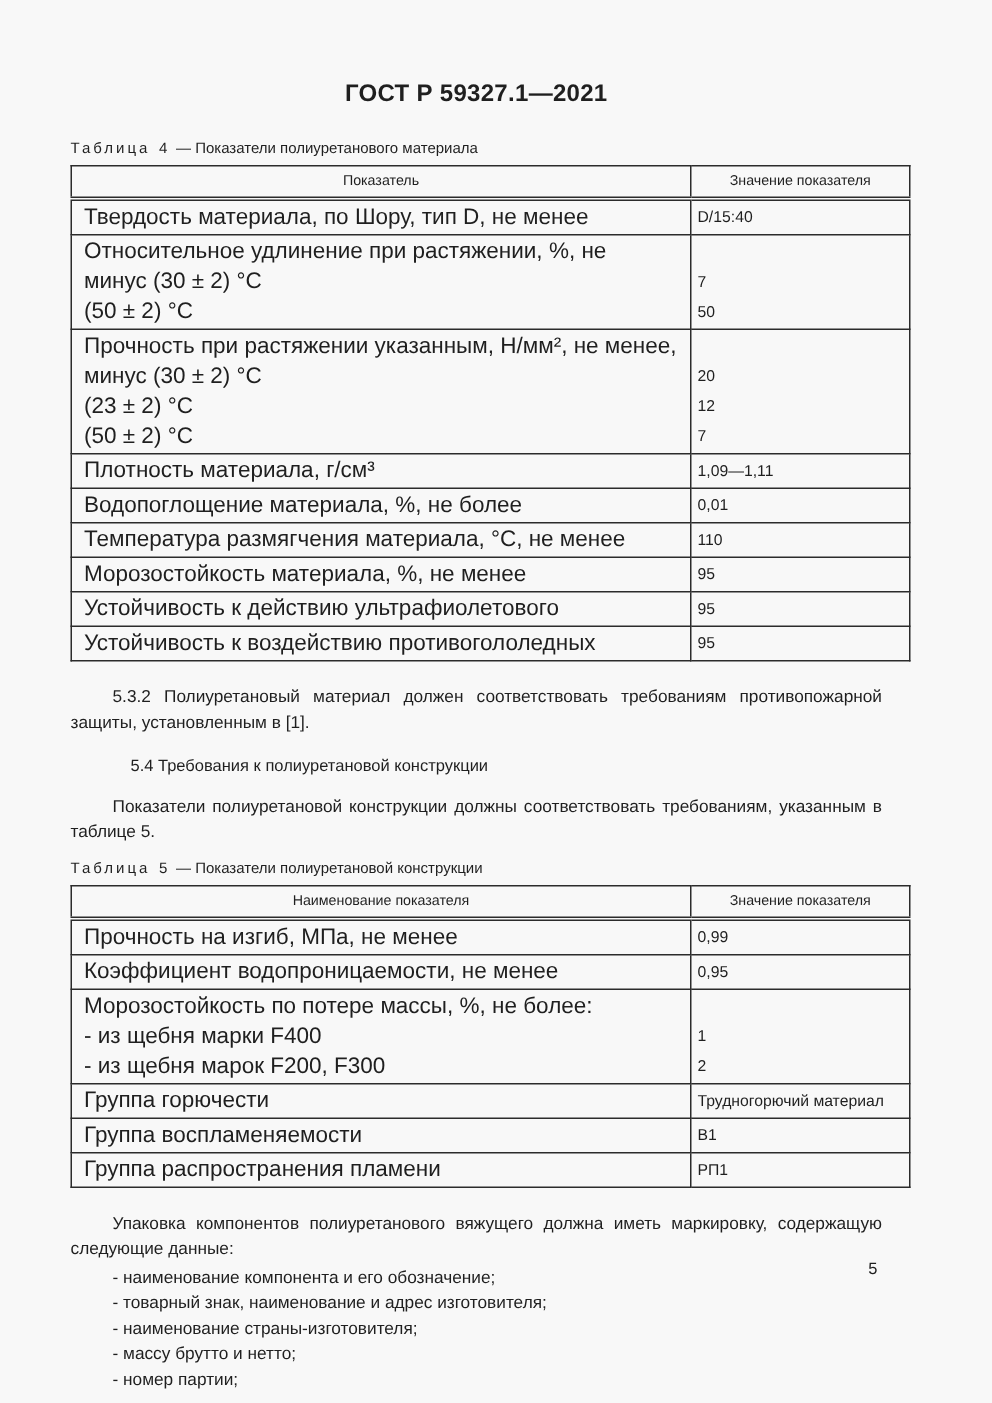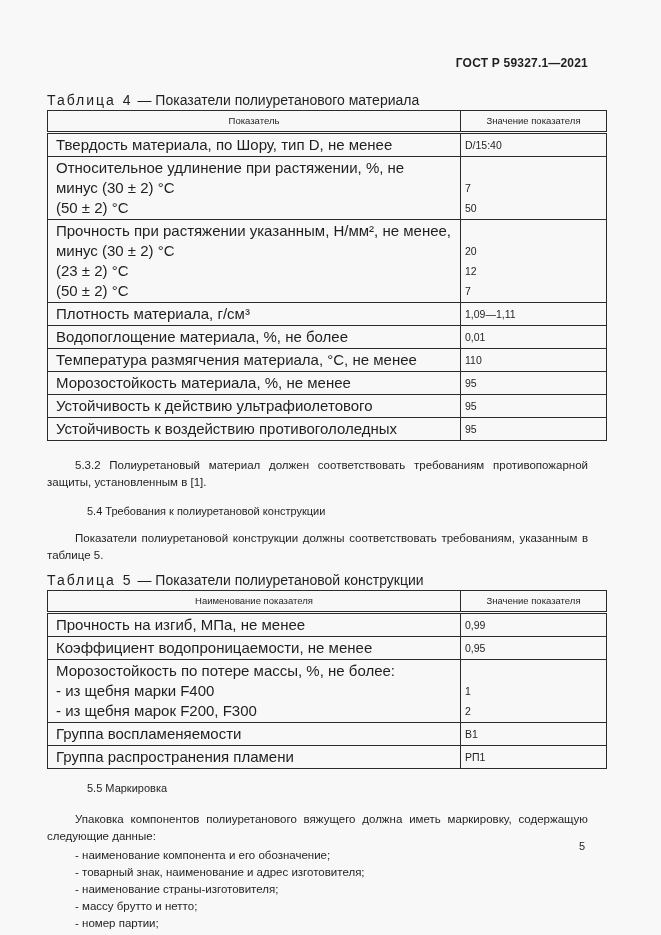--- a/index.html
+++ b/index.html
@@ -7,25 +7,25 @@
     position:relative;
     width:661px; height:935px;
     background:#f8f8f8;
     font-family:"Liberation Sans", sans-serif;
     color:#1f1f1f;
     overflow:hidden;
   }
   .content { position:absolute; left:47px; top:56px; width:541px; }
 
   .doc-header {
-    text-align:right; font-weight:bold; font-size:12px; line-height:14px;
+    text-align:center; font-weight:bold; font-size:16px; line-height:14px;
     margin:0 0 24px 0; letter-spacing:0.2px;
   }
 
-  .tcaption { font-size:14px; line-height:12px; margin:0 0 4px 0; }
+  .tcaption { font-size:10px; line-height:12px; margin:0 0 4px 0; }
   .cap-word { letter-spacing:2px; }
   .cap-num  { margin:0 3px; }
 
   table.gtable { border-collapse:collapse; width:541px; table-layout:fixed; }
   table.gtable th, table.gtable td {
     border:1px solid #2b2b2b; vertical-align:top;
   }
   table.gtable thead th {
     border-bottom:3px double #2b2b2b;
     font-weight:normal; font-size:9.5px; line-height:12px;
@@ -211,38 +211,45 @@
               <div class="cl">- из щебня марок F200, F300</div>
             </td>
             <td class="c-val">
               <div class="cl">&nbsp;</div>
               <div class="cl">1</div>
               <div class="cl">2</div>
             </td>
           </tr>
           <tr>
             <td class="c-name">
+              <div class="cl">Группа горючести</div>
+            </td>
+            <td class="c-val">
+              <div class="cl">Трудногорючий материал</div>
+            </td>
+          </tr>
+          <tr>
+            <td class="c-name">
               <div class="cl">Группа воспламеняемости</div>
             </td>
             <td class="c-val">
               <div class="cl">В1</div>
             </td>
           </tr>
           <tr>
             <td class="c-name">
               <div class="cl">Группа распространения пламени</div>
             </td>
             <td class="c-val">
               <div class="cl">РП1</div>
             </td>
           </tr>
         </tbody>
       </table>
 
-    <p class="h2 h-55">5.5 Маркировка</p>
 
     <p class="para p-55">Упаковка компонентов полиуретанового вяжущего должна иметь маркировку, содержащую следующие данные:</p>
 
     <div class="mark-list">
         <div class="list-line">- наименование компонента и его обозначение;</div>
         <div class="list-line">- товарный знак, наименование и адрес изготовителя;</div>
         <div class="list-line">- наименование страны-изготовителя;</div>
         <div class="list-line">- массу брутто и нетто;</div>
         <div class="list-line">- номер партии;</div>
       </div>

